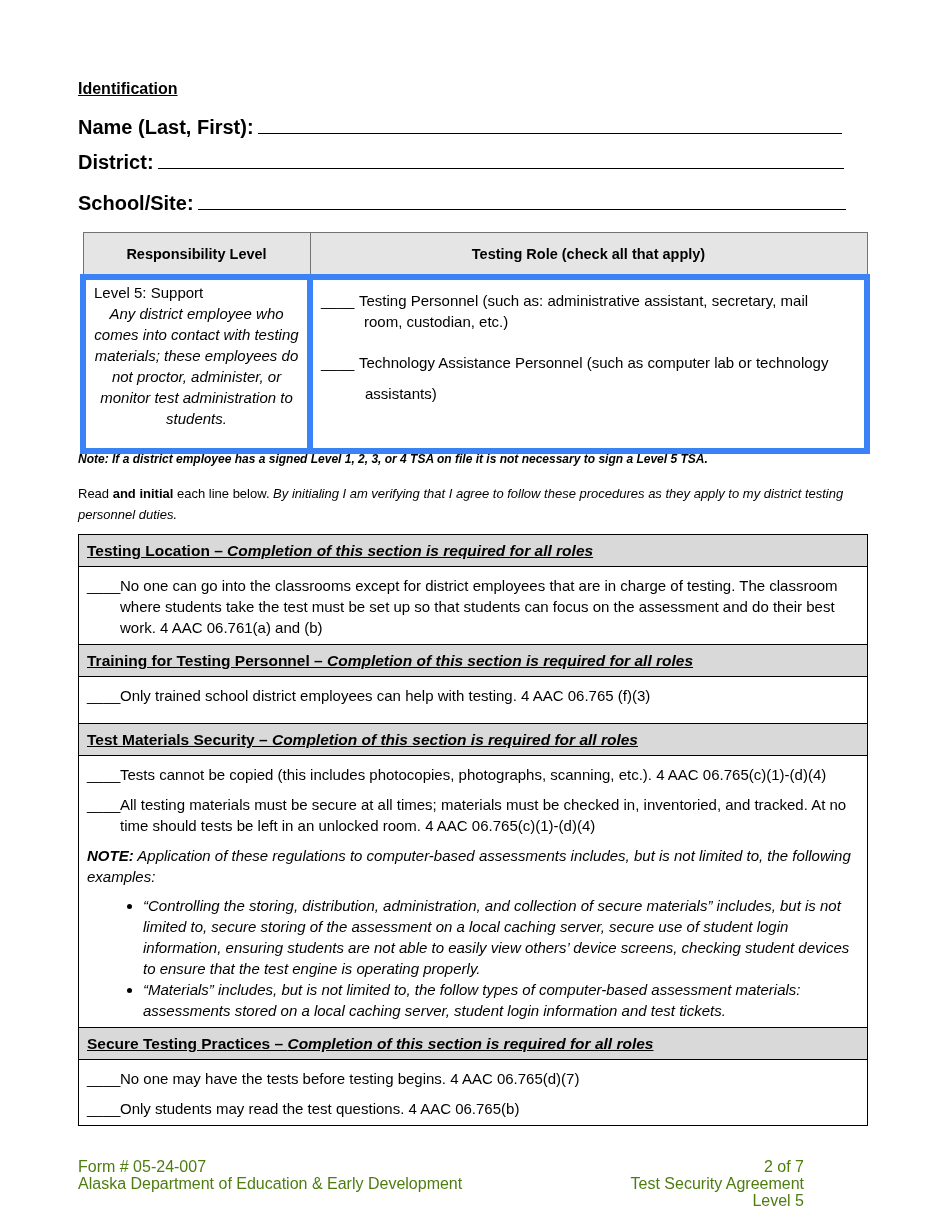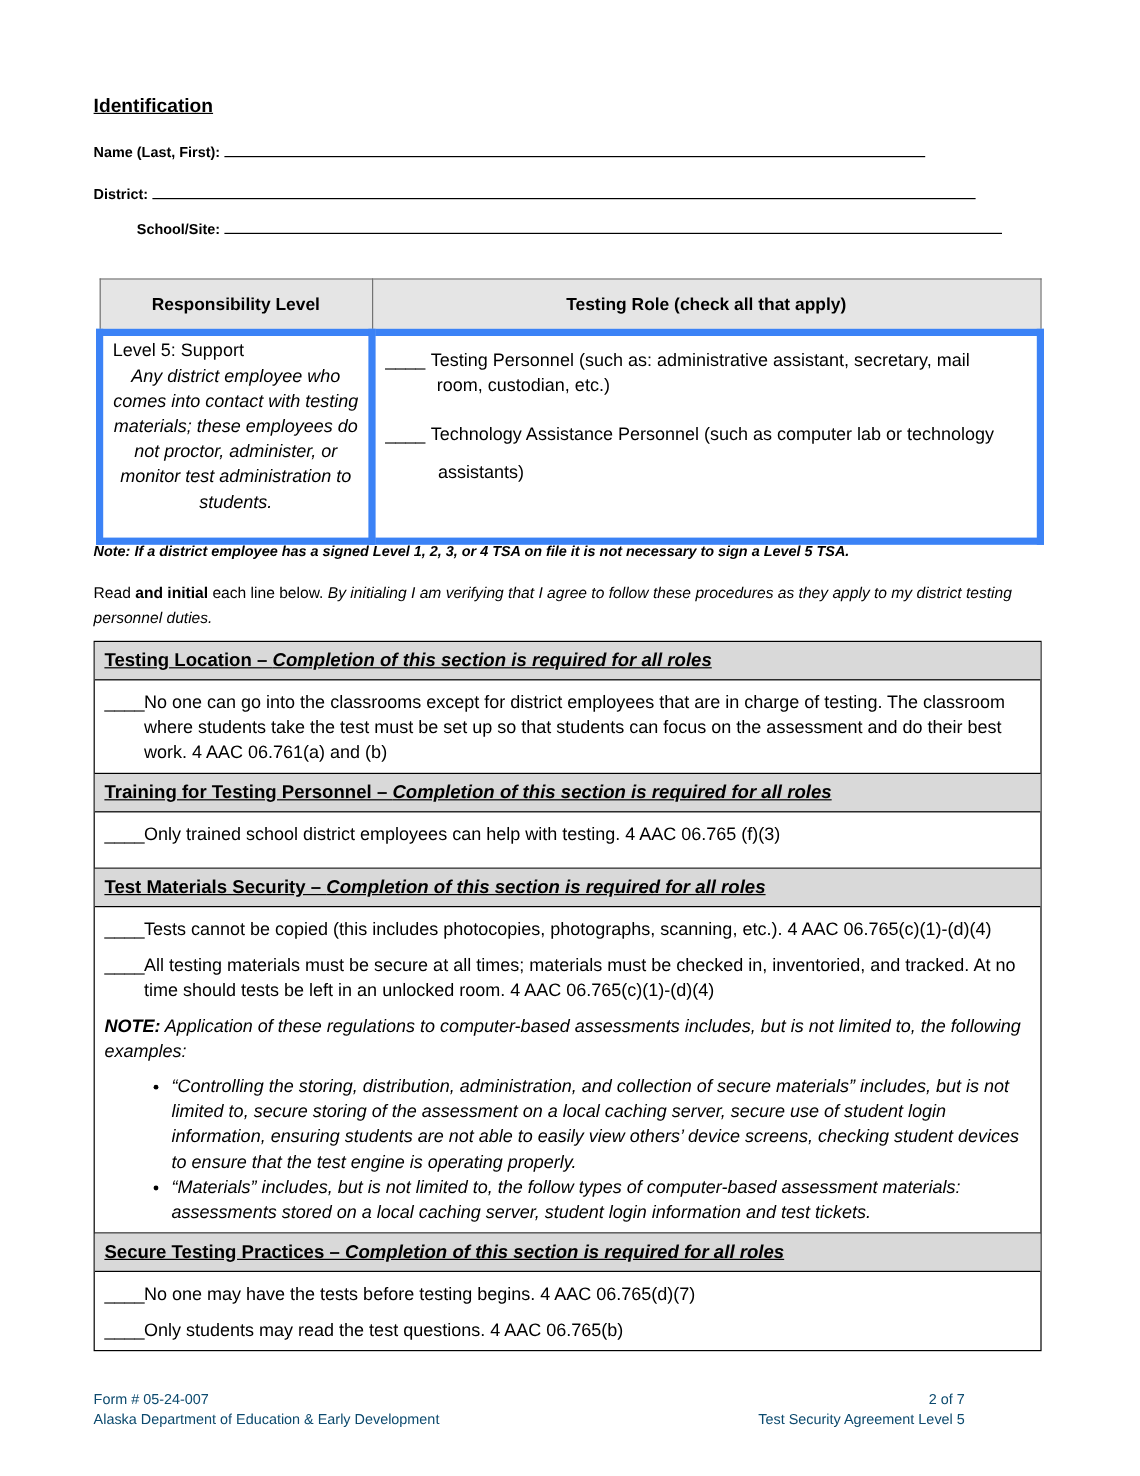--- a/index.html
+++ b/index.html
@@ -2,21 +2,21 @@
 <html><head>
 <meta charset="utf-8">
 <style>
   html, body { margin:0; padding:0; }
   body {
     width:950px; height:1230px; background:#ffffff; position:relative;
     font-family:"Liberation Sans", sans-serif; color:#000; overflow:hidden;
   }
   .page { position:absolute; left:0; top:0; width:950px; height:1230px;border-radius:12px; }
   .ident-title { position:absolute; left:78px; top:80px; font-size:16px; font-weight:bold; text-decoration:underline; }
-  .field-row { position:absolute; left:78px; font-size:12px; font-weight:bold; white-space:nowrap; }
+  .field-row { position:absolute; left:78px; font-size:20px; font-weight:bold; white-space:nowrap; }
   .field-row .blank { display:inline-block; border-bottom:1.5px solid #000; height:14px; vertical-align:baseline; margin-left:4px; }
 
   table.roles { position:absolute; left:80px; top:232px; width:790px; border-collapse:collapse; font-size:15px; }
   table.roles th { background:#e5e5e5; border:1px solid #737373; height:41px; font-size:14.5px; font-weight:bold; text-align:center; padding:0; }
   table.roles td { border:6px solid #3b82f6; vertical-align:top; height:164px; padding:0; }
   .lvl-cell { padding:2px 8px !important; line-height:21px; }
   .lvl-desc { font-style:italic;text-align:center; }
   .role-item { position:relative; padding-left:46px; line-height:21px; }
   .role-item .ul { position:absolute; left:8px; top:0; }
   .role-item .cont { display:block; padding-left:5px; }
@@ -31,38 +31,38 @@
   .sec-body { border-bottom:1px solid #000; padding:8px 8px 6px 8px; font-size:15px; line-height:21px; }
   .sec-body.last { border-bottom:none; }
   .item { position:relative; padding-left:33px; margin-bottom:9px; }
   .item .ul { position:absolute; left:0; top:0; }
   .item:last-child { margin-bottom:0; }
   .note2 { font-style:italic; margin-bottom:8px; }
   .note2 b { font-style:italic; }
   ul.bullets { margin:0; padding-left:56px; font-style:italic; }
   ul.bullets li { margin-bottom:0; }
 
-  .footer { position:absolute; top:1158px; font-size:12px; line-height:17px; color:#0c4a6e; }
+  .footer { position:absolute; top:1158px; font-size:16px; line-height:17px; color:#4d7c0f; }
   .footer.left { left:78px; }
   .footer.right { left:600px; width:204px; text-align:right; }
 </style>
 </head>
 <body>
 
 <div class="page">
 
   <div class="ident-title">Identification</div>
 
   <div class="field-row" style="top:116px;">
     <span>Name (Last, First):</span><span class="blank" style="width:584px;"></span>
   </div>
   <div class="field-row" style="top:151px;">
     <span>District:</span><span class="blank" style="width:686px;"></span>
   </div>
-  <div class="field-row" style="top:180px;margin-left:36px;">
+  <div class="field-row" style="top:192px;">
     <span>School/Site:</span><span class="blank" style="width:648px;"></span>
   </div>
 
   <table class="roles">
     <tbody>
         <tr>
       <th style="width:226px;">Responsibility Level</th>
       <th>Testing Role (check all that apply)</th>
     </tr>
     <tr>

